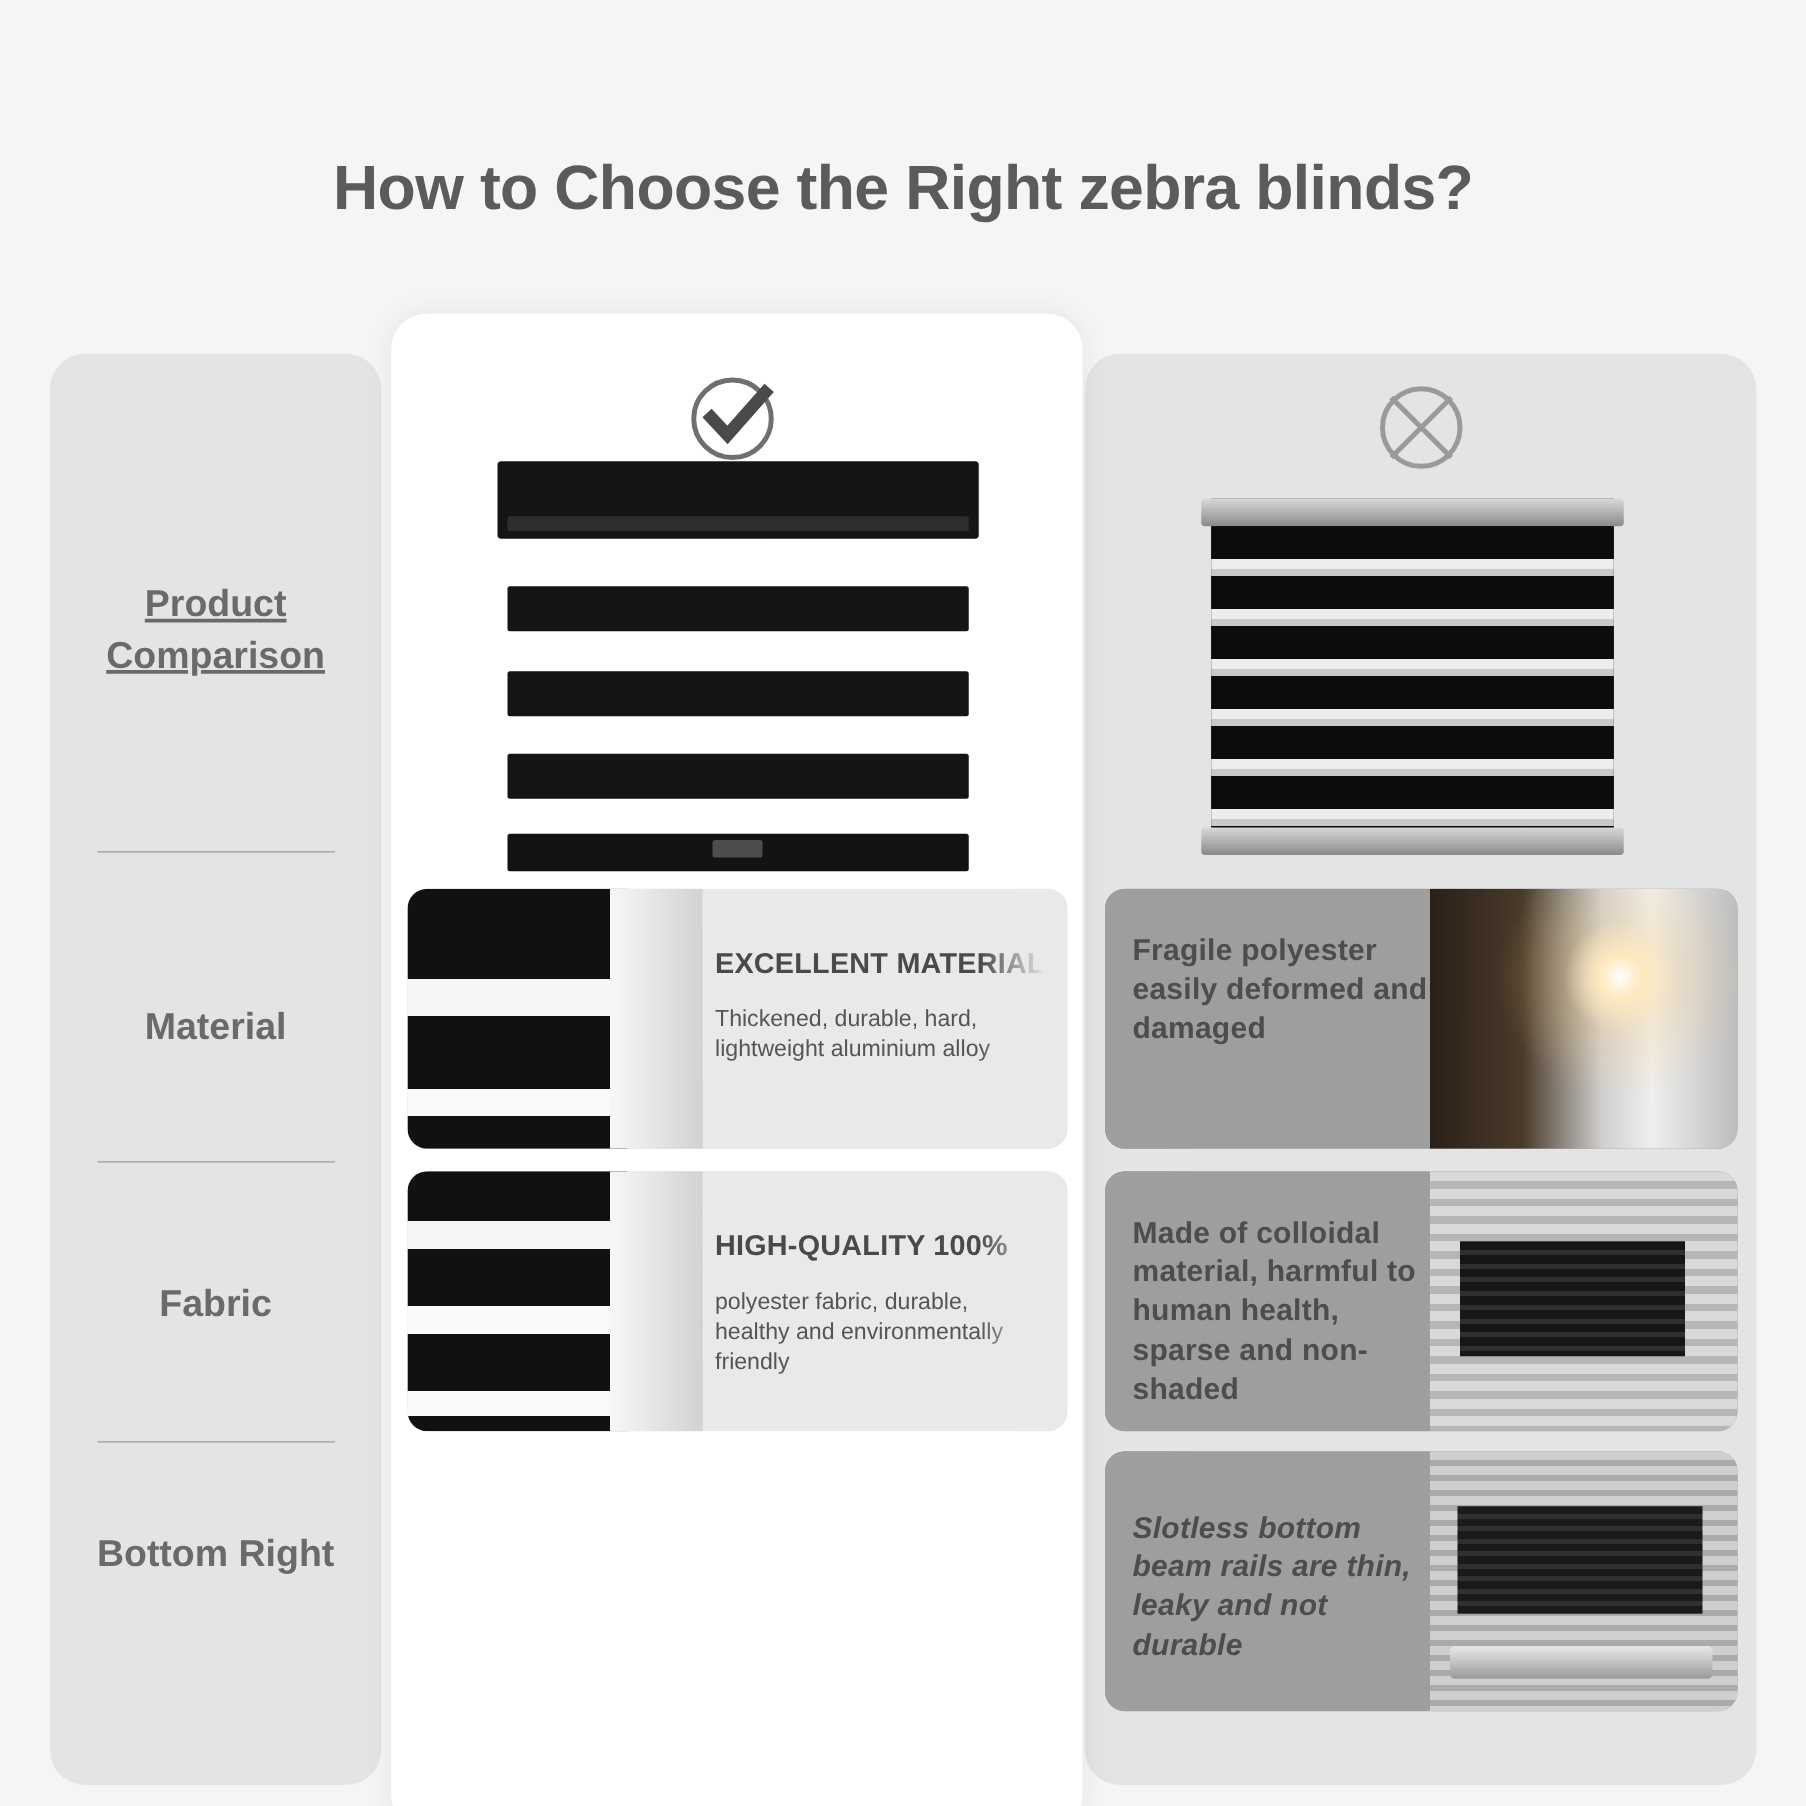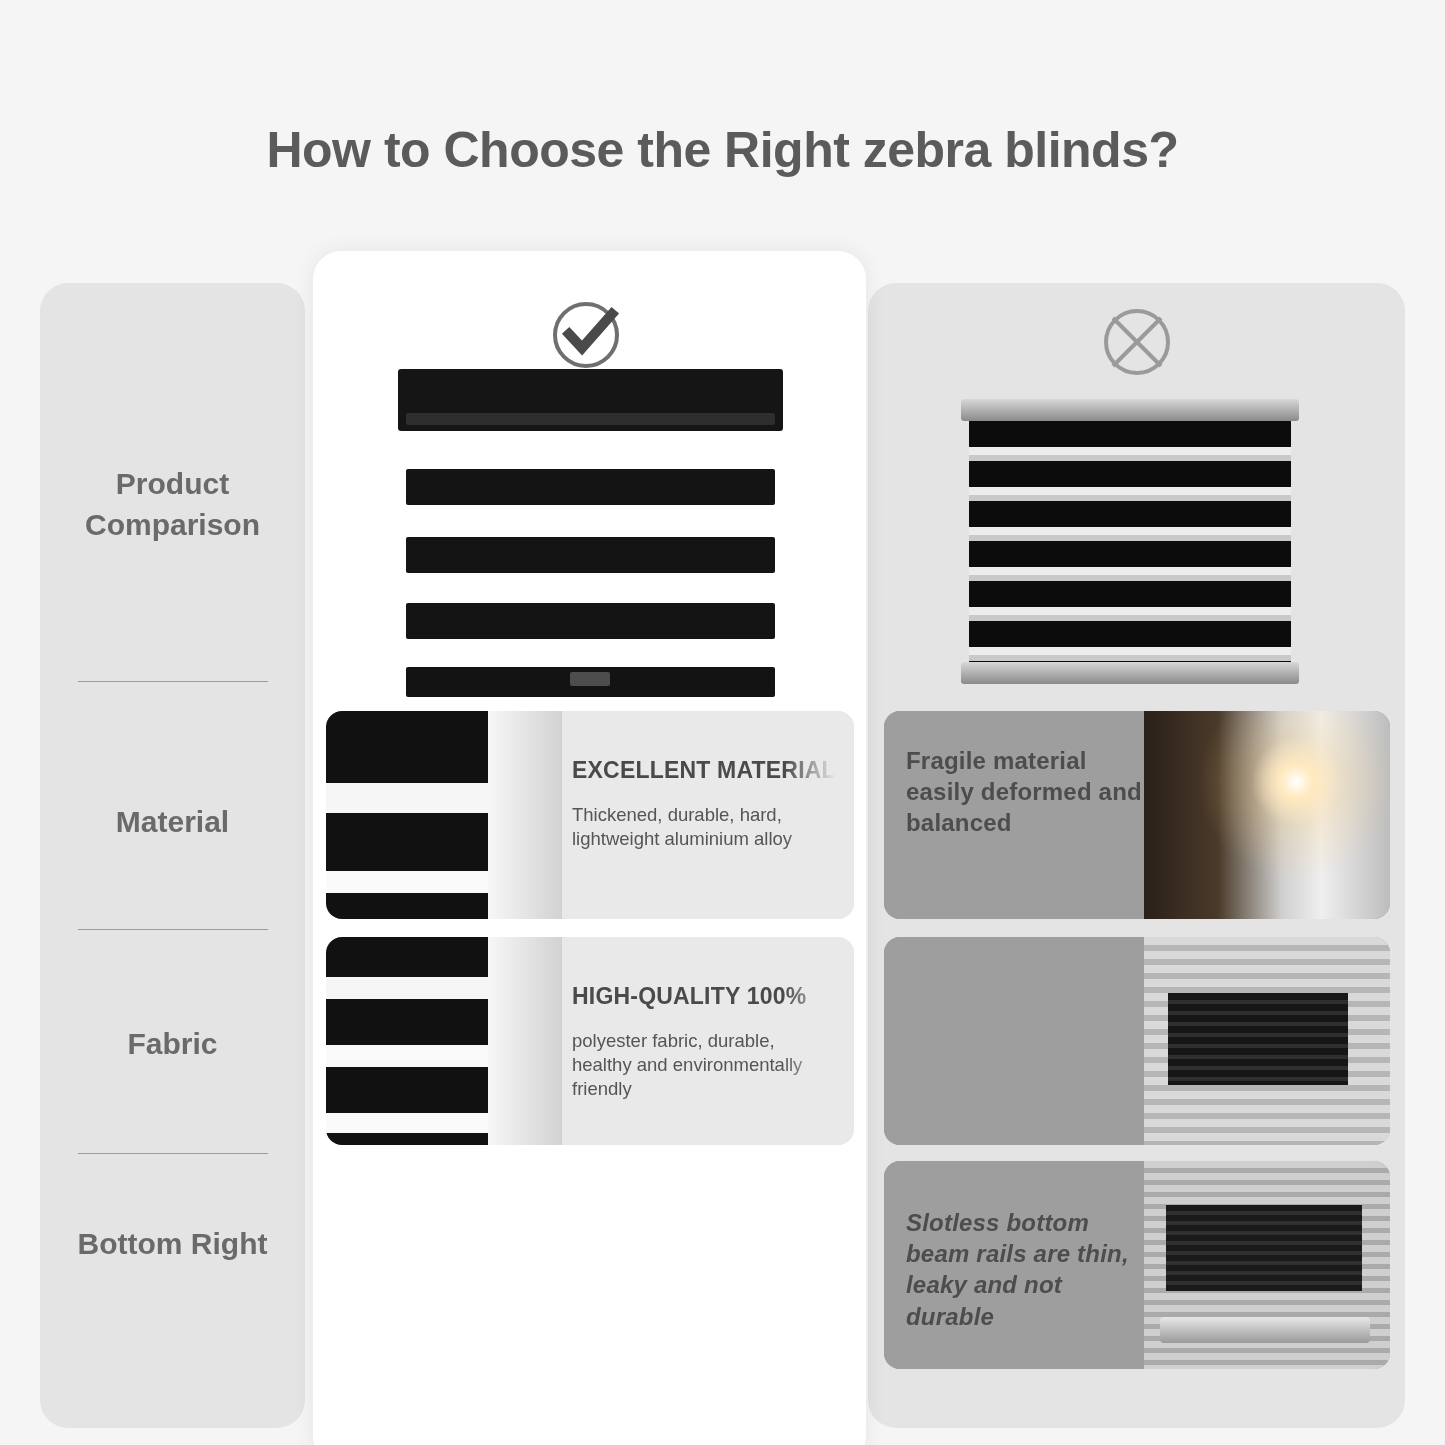--- a/index.html
+++ b/index.html
@@ -65,21 +65,21 @@
   .row-label {
     position: absolute;
     left: 40px;
     width: 265px;
     text-align: center;
     font-size: 30px;
     font-weight: bold;
     color: #6a6a6a;
     line-height: 1.38;
   }
-  .row-label.r1 { top: 432px; }
+  .row-label.r1 { top: 432px; text-decoration: underline; }
   .row-label.r2 { top: 770px; }
   .row-label.r3 { top: 992px; }
   .row-label.r4 { top: 1192px; }
 
   .row-divider {
     position: absolute;
     left: 78px;
     width: 190px;
     height: 1px;
     background: #9b9b9b;
@@ -451,27 +451,30 @@
       <p class="head">HIGH-QUALITY 100%</p>
       <p class="body-text">polyester fabric, durable, healthy and environmentally friendly</p>
     </div>
   </div>
 
 
   <div class="card bad b1">
     <div class="bad-thumb bad-thumb-1"></div>
     <div class="fade-left"></div>
     <div class="text" style="z-index:4">
-      <p class="head">Fragile material easily deformed and balanced</p>
+      <p class="head">Fragile polyester easily deformed and damaged</p>
     </div>
   </div>
 
   <div class="card bad b2">
     <div class="bad-thumb bad-thumb-2"></div>
     <div class="fade-left"></div>
+    <div class="text" style="z-index:4">
+      <p class="head">Made of colloidal material, harmful to human health, sparse and non-shaded</p>
+    </div>
   </div>
 
   <div class="card bad b3">
     <div class="bad-thumb bad-thumb-3"></div>
     <div class="fade-left"></div>
     <div class="text" style="z-index:4">
       <p class="head">Slotless bottom beam rails are thin, leaky and not durable</p>
     </div>
   </div>
 

